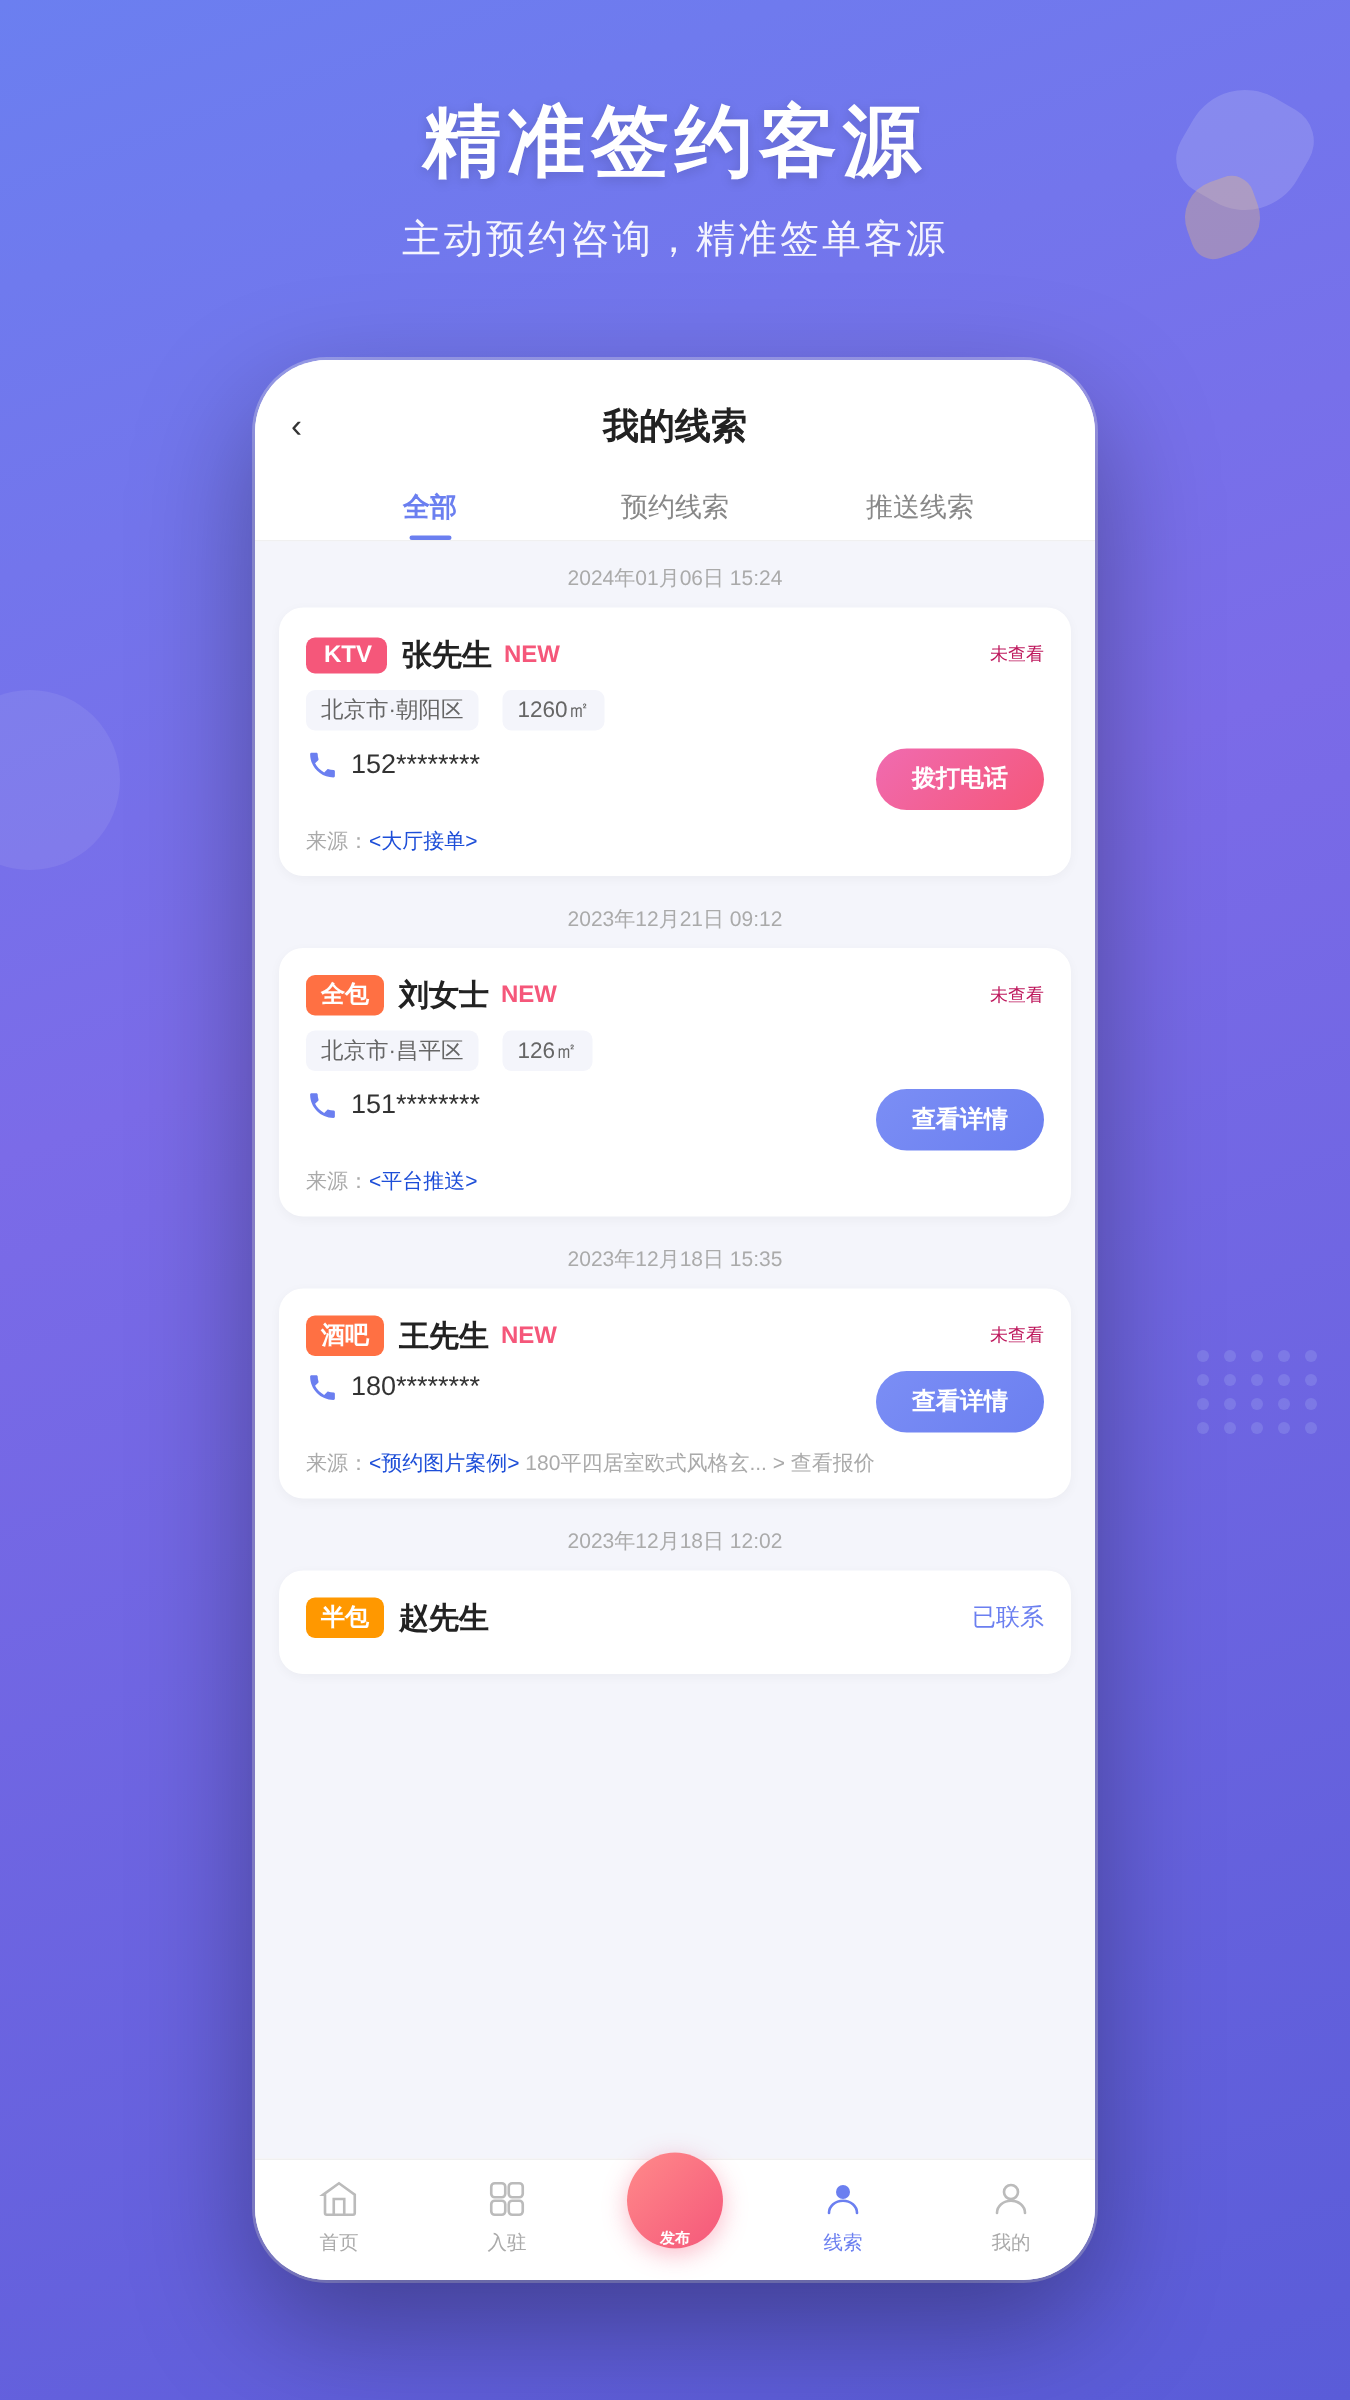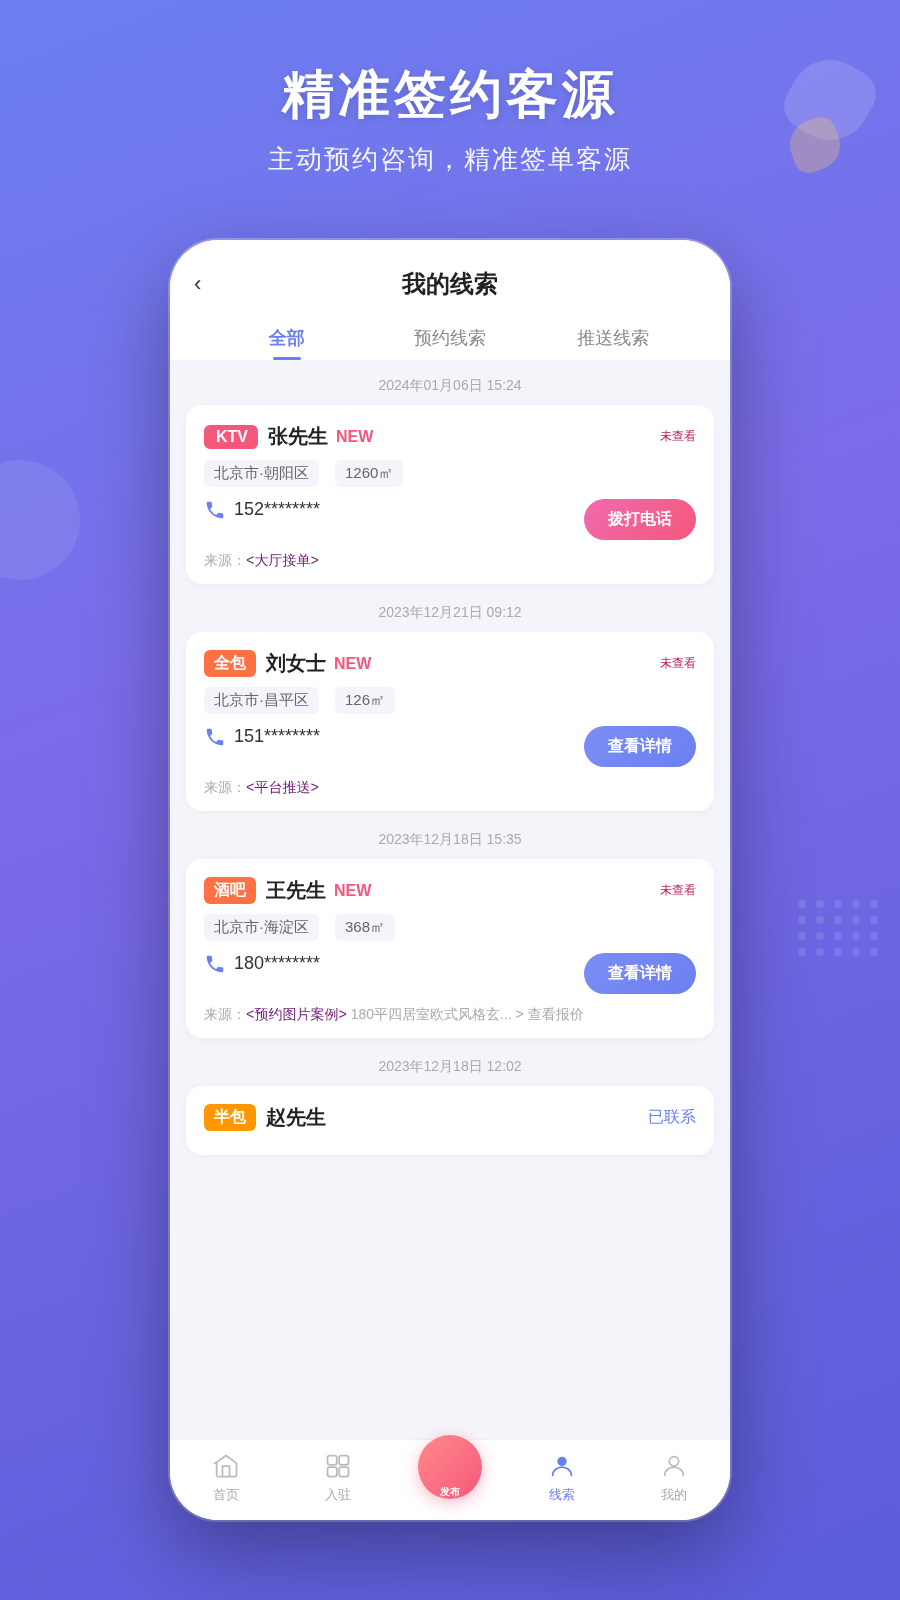--- a/index.html
+++ b/index.html
@@ -284,22 +284,21 @@
       font-size: 16px;
       font-weight: 600;
       cursor: pointer;
     }
 
     .card-source-row {
       font-size: 14px;
       color: #aaa;
     }
     .source-link {
-      color: #701a75;
-      font-family: Liberation Mono, monospace;
+      color: #1d4ed8;
     }
 
     
     .bottom-nav {
       display: flex;
       align-items: center;
       background: #fff;
       padding: 10px 0 16px;
       border-top: 1px solid #f0f0f0;
     }
@@ -445,24 +444,20 @@
       </div>
 
       <div class="date-sep">2023年12月18日 15:35</div>
       <div class="lead-card">
         <div class="card-top-row">
           <span class="tag-badge tag-jiuba">酒吧</span>
           <span class="customer-name">王先生</span>
           <span class="new-badge">NEW</span>
           <span class="status-text">未查看</span>
         </div>
-        <div class="card-info-row">
-          <span class="location-text">北京市·海淀区</span>
-          <span class="area-text">368㎡</span>
-        </div>
         <div class="card-phone-row">
           <svg class="phone-icon" viewBox="0 0 24 24" fill="none">
             <path d="M6.6 10.8c1.4 2.8 3.8 5.1 6.6 6.6l2.2-2.2c.3-.3.7-.4 1-.2 1.1.4 2.3.6 3.6.6.6 0 1 .4 1 1V20c0 .6-.4 1-1 1-9.4 0-17-7.6-17-17 0-.6.4-1 1-1h3.5c.6 0 1 .4 1 1 0 1.3.2 2.5.6 3.6.1.3 0 .7-.2 1L6.6 10.8z" fill="#6b7ff0"></path>
           </svg>
           <span class="phone-number">180********</span>
           <button class="detail-btn">查看详情</button>
         </div>
         <div class="card-source-row">
           来源：<span class="source-link">&lt;预约图片案例&gt;</span> 180平四居室欧式风格玄... &gt; 查看报价
         </div>

